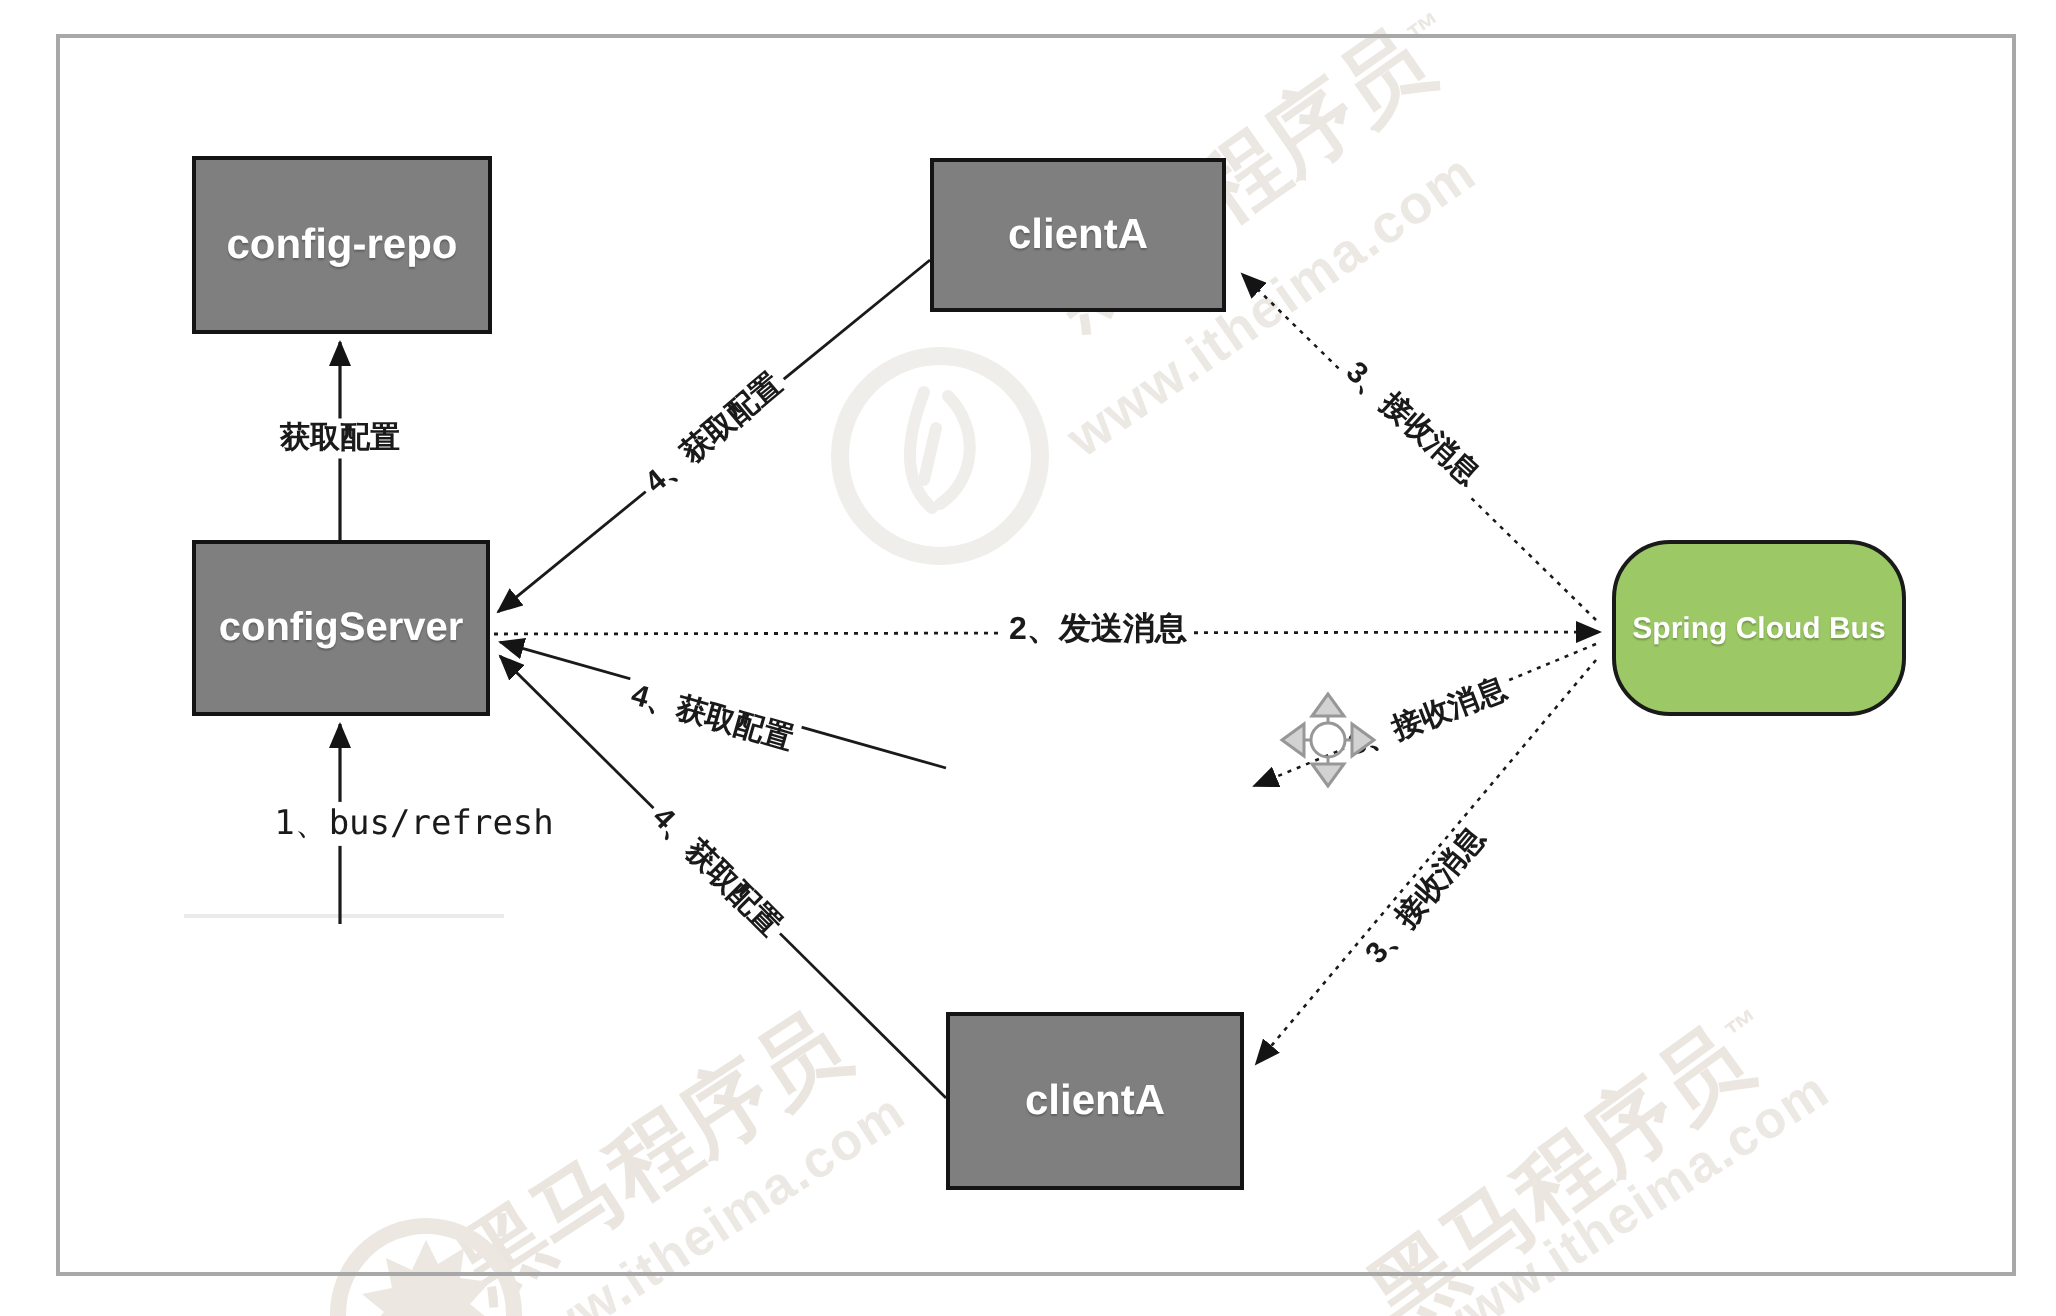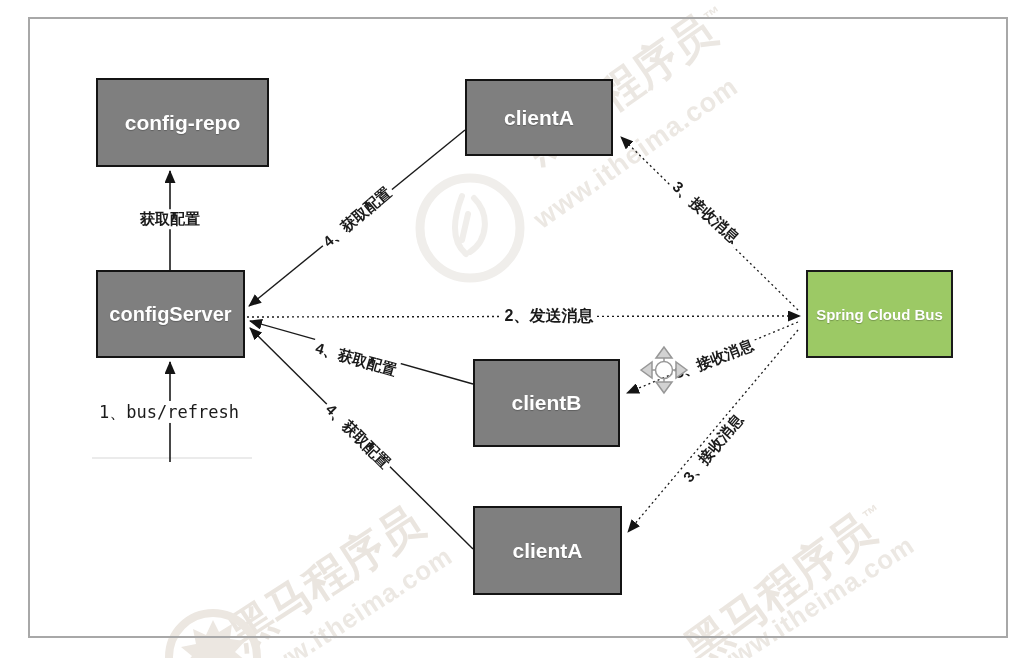--- a/index.html
+++ b/index.html
@@ -22,21 +22,21 @@
     background:#7f7f7f;border:2px solid #141414;box-sizing:border-box;
     color:#ffffff;font-weight:bold;font-size:21px;
     text-shadow:0 1px 1px rgba(0,0,0,0.25);
   }
   .node.green{background:#9cc965;border:2px solid #1a1a1a;font-size:15px;}
   
   .elabel{
     position:absolute;white-space:nowrap;background:#ffffff;color:#1a1a1a;
     font-size:15px;font-weight:600;padding:0 3px;line-height:1.3;
   }
-  .mono{font-family:"DejaVu Sans Mono","Liberation Mono",monospace;font-weight:normal;font-size:17px;}
+  .mono{font-family:"DejaVu Sans Mono","Liberation Mono",monospace;font-weight:normal;font-size:17px;margin-left:38px;}
   svg.layer{position:absolute;left:0;top:0;}
 </style>
 </head>
 <body>
 
 <div class="canvas">
 
   <div class="wm" style="left:627px;top:84px;font-size:44px;transform:translate(-50%,-50%) rotate(-35deg);color:#ebe7e2;">
     <span>黑马程序员</span><span class="tm">™</span>
   </div>
@@ -95,41 +95,38 @@
   <div class="elabel" style="left:356px;top:359px;transform:translate(-50%,-50%) rotate(16deg);">4、获取配置</div>
 
   <div class="elabel" style="left:358px;top:436px;transform:translate(-50%,-50%) rotate(45deg);">4、获取配置</div>
 
   <div class="elabel" style="left:706px;top:212px;transform:translate(-50%,-50%) rotate(42deg);">3、接收消息</div>
 
   <div class="elabel" style="left:714px;top:359px;transform:translate(-50%,-50%) rotate(-21deg);">3、接收消息</div>
 
   <div class="elabel" style="left:713px;top:448px;transform:translate(-50%,-50%) rotate(-50deg);">3、接收消息</div>
 
-  <div class="node" style="left:96px;top:78px;width:173px;height:89px;">
+  <div class="node" style="left:96px;top:78px;width:150px;height:89px;">
     <span>config-repo</span>
   </div>
 
   <div class="node" style="left:96px;top:270px;width:149px;height:88px;font-size:20px;">
     <span>configServer</span>
   </div>
 
   <div class="node" style="left:465px;top:79px;width:148px;height:77px;">
     <span>clientA</span>
   </div>
 
-  <div class="node" style="left:473px;top:359px;width:147px;height:88px;">
-    <span>clientB</span>
-  </div>
 
   <div class="node" style="left:473px;top:506px;width:149px;height:89px;">
     <span>clientA</span>
   </div>
 
-  <div class="node green" style="left:806px;top:270px;width:147px;height:88px;">
+  <div class="node green" style="left:806px;top:270px;width:147px;height:88px;border-radius:29px;">
     <span>Spring Cloud Bus</span>
   </div>
 
   <svg class="layer" width="90" height="90" style="left:619px;top:325px;">
     <g transform="translate(45,45)" fill="#d2d2d2" stroke="#979797" stroke-width="1.5">
       <path d="M0,-23 L-8,-12 L8,-12 Z"></path>
       <path d="M0,23 L-8,12 L8,12 Z"></path>
       <path d="M-23,0 L-12,-8 L-12,8 Z"></path>
       <path d="M23,0 L12,-8 L12,8 Z"></path>
       <circle cx="0" cy="0" r="8.5" fill="none"></circle>

